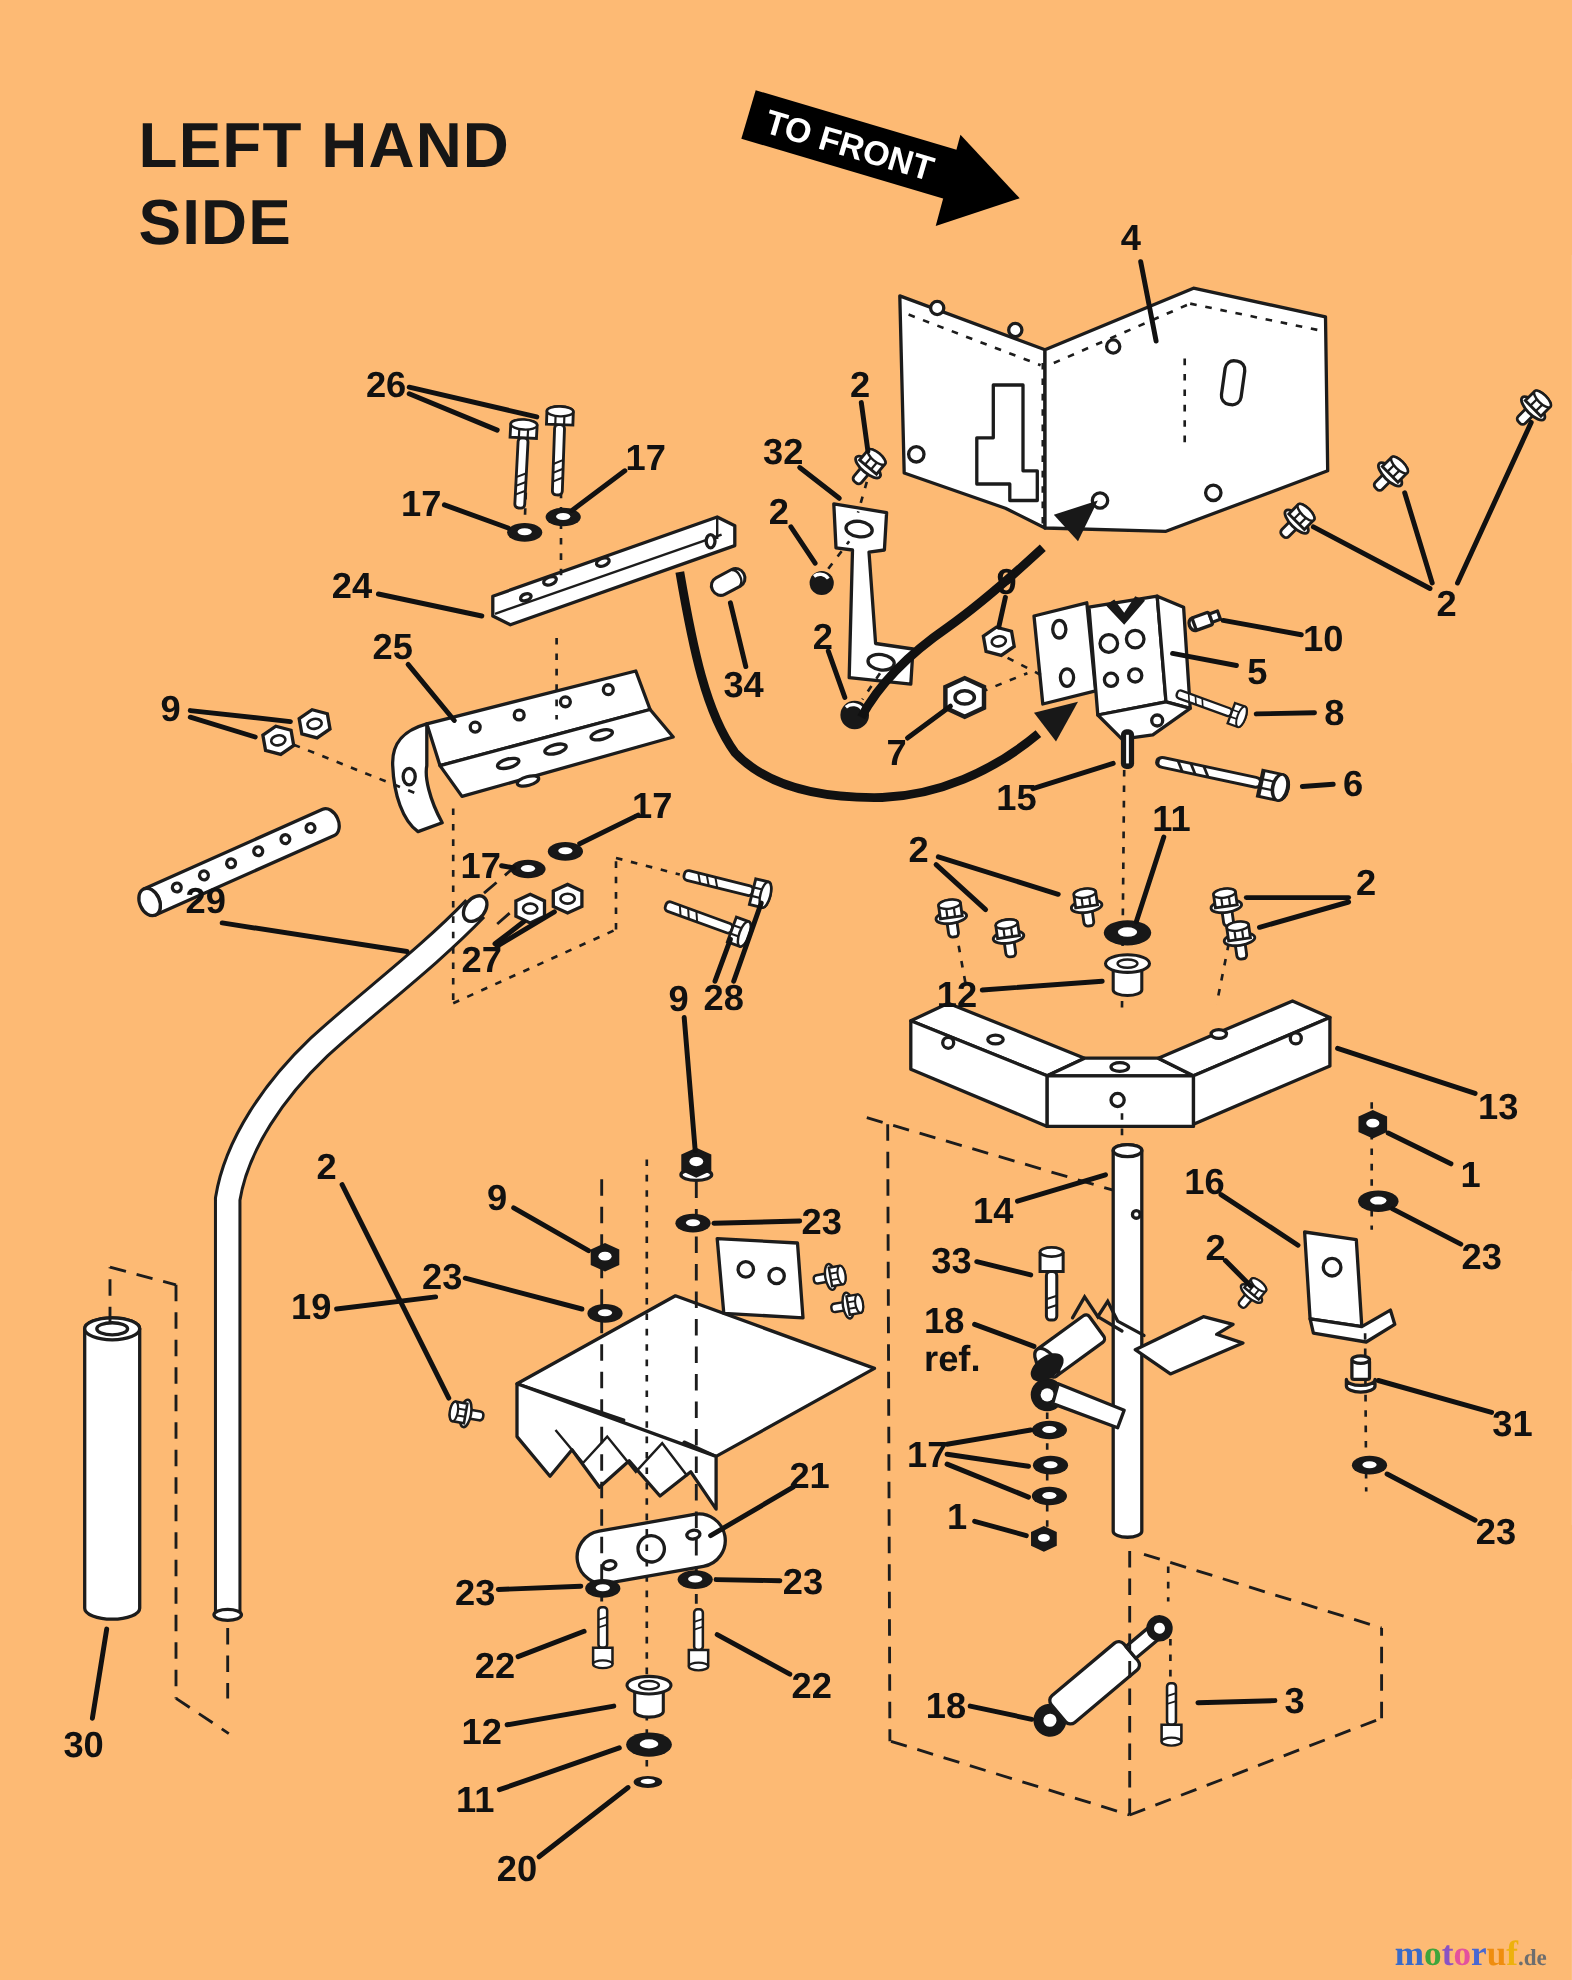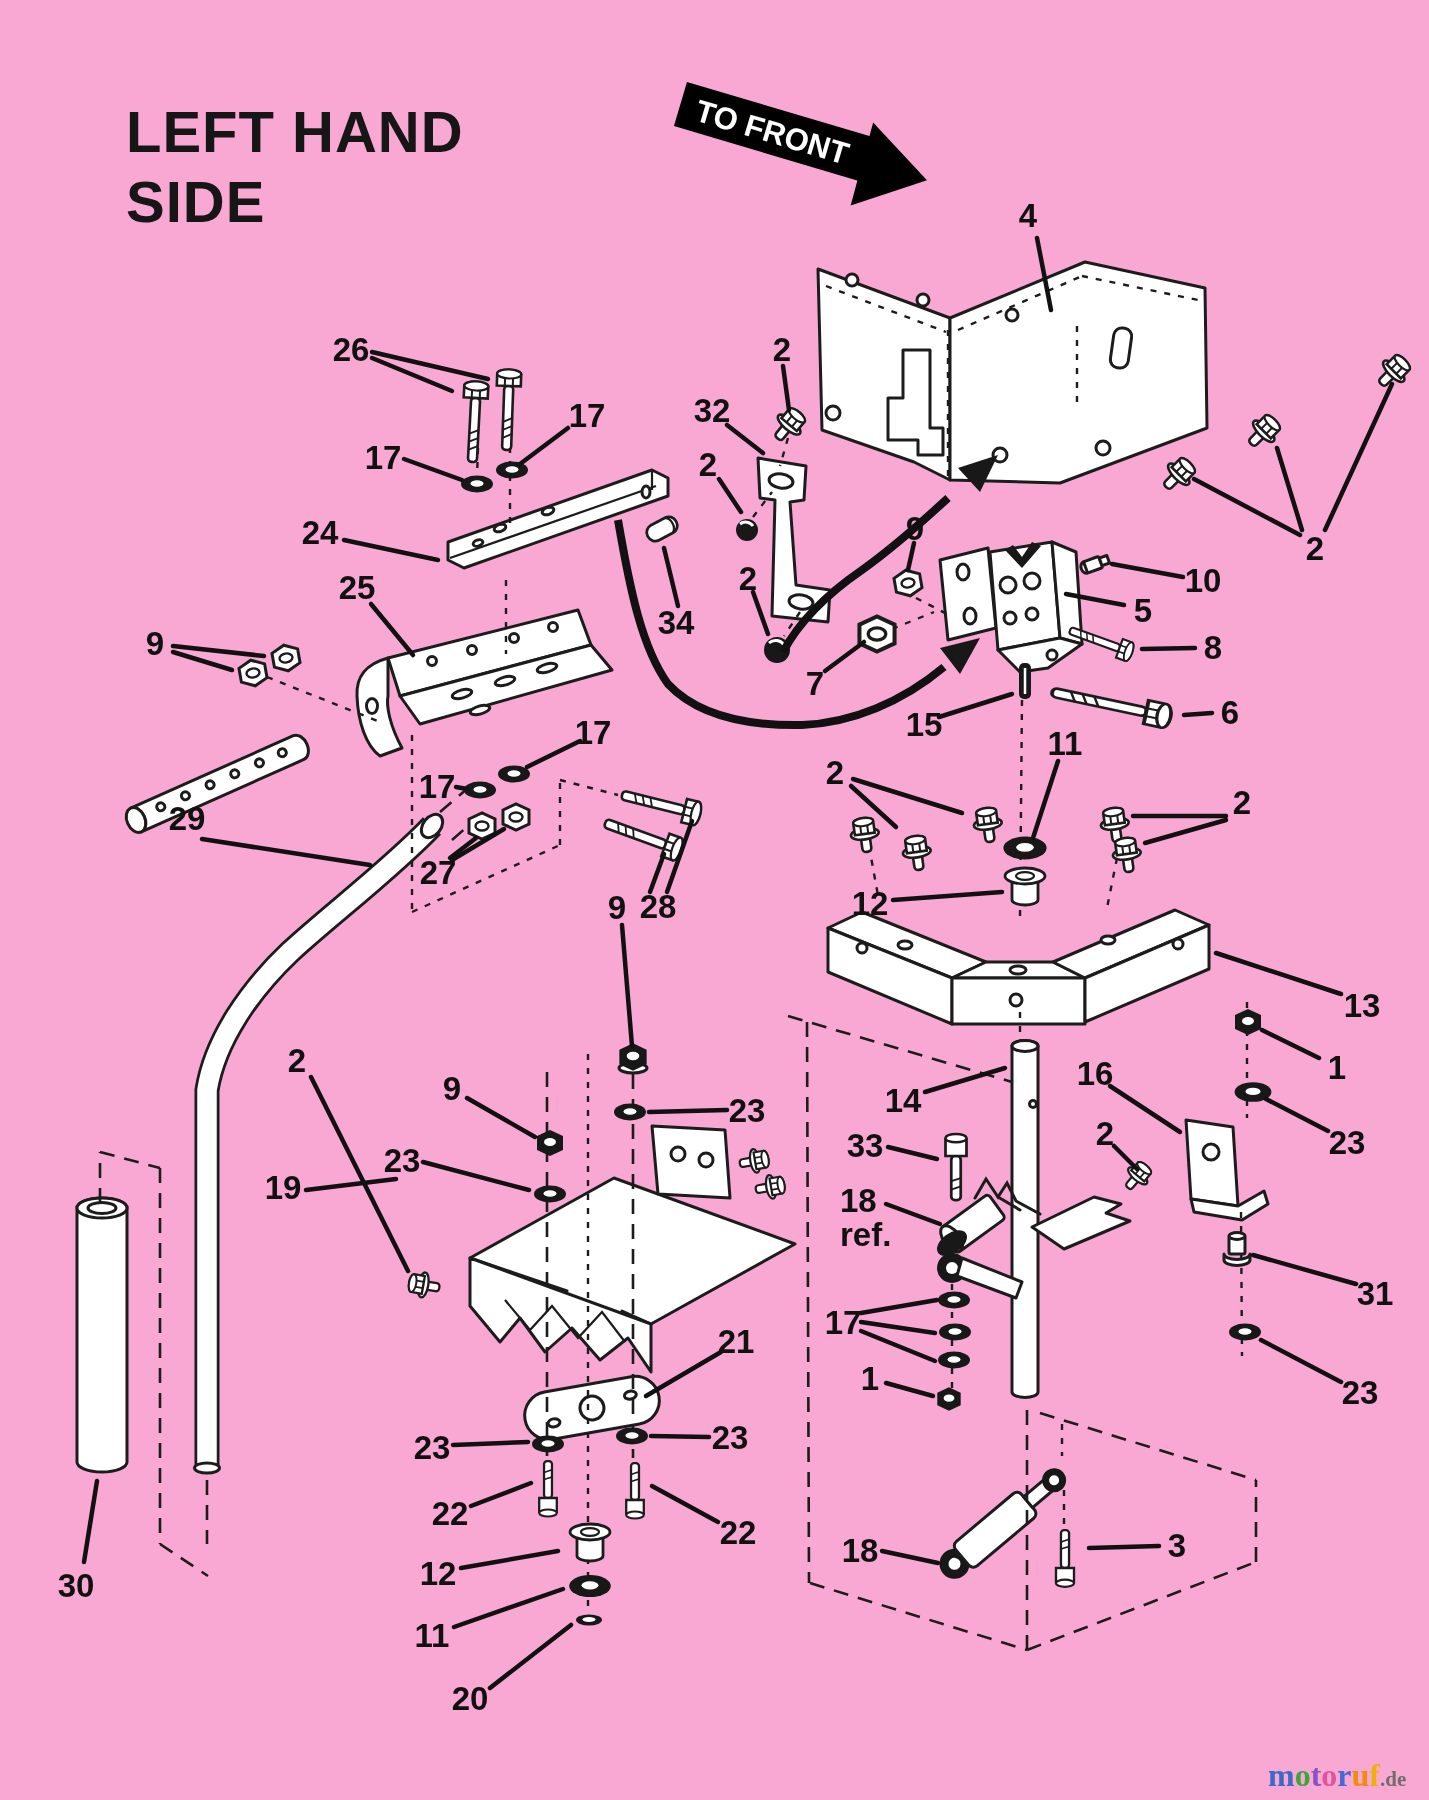--- a/index.html
+++ b/index.html
@@ -1,16 +1,16 @@
 <!DOCTYPE html>
 <html><head>
 <meta charset="utf-8">
 <style>
   html,body{margin:0;padding:0;background:#fff;}
-  .stage{width:1429px;height:1800px;position:relative;background:#f9a8d4;}
+  .stage{width:1429px;height:1800px;position:relative;background:#fdba74;}
   svg{display:block;}
   .part{fill:#ffffff;stroke:#1c1c1c;stroke-width:3;stroke-linejoin:round;}
   .ln{stroke:#1c1c1c;stroke-width:3;fill:none;stroke-linecap:round;}
   .ln2{stroke:#1c1c1c;stroke-width:2.2;fill:none;}
   .dk{fill:#181818;stroke:none;}
   .dash{stroke:#1c1c1c;stroke-width:2.6;fill:none;stroke-dasharray:15 10;}
   .dash2{stroke:#1c1c1c;stroke-width:2.4;fill:none;stroke-dasharray:6 8;}
   .thick{stroke:#111;stroke-width:8;fill:none;}
   .leader{stroke:#111;stroke-width:4.5;stroke-linecap:round;}
   .callout{font:700 33px "Liberation Sans","DejaVu Sans",sans-serif;fill:#111;

